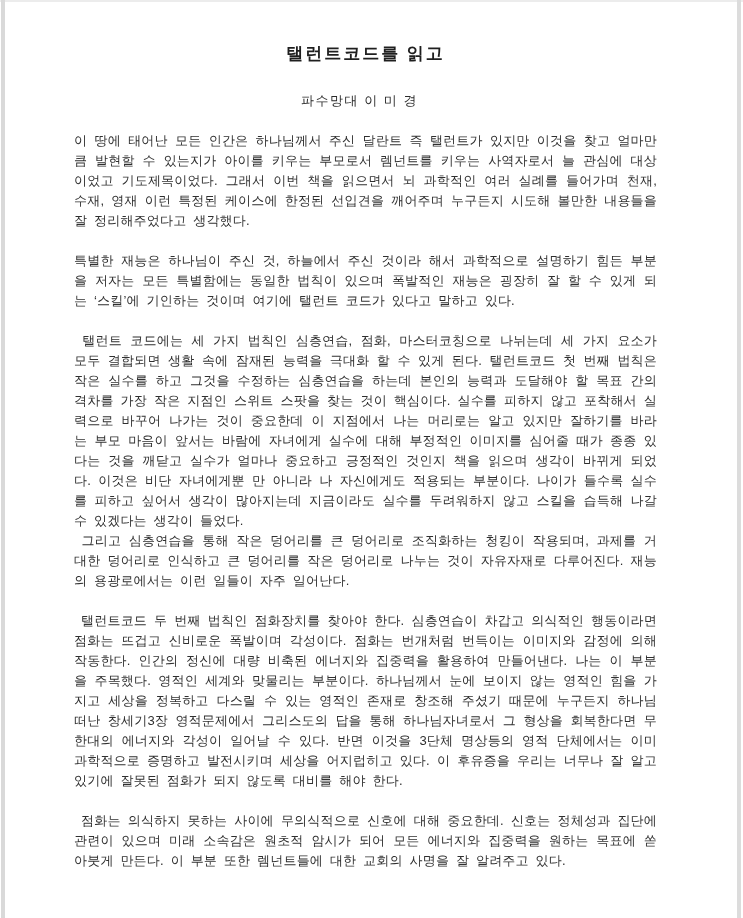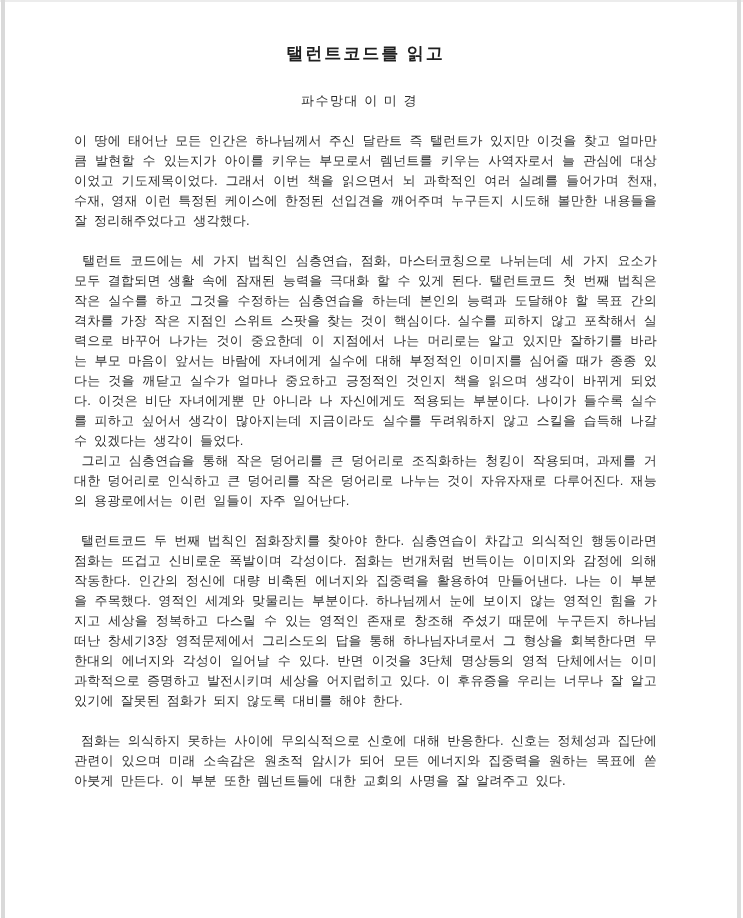--- a/index.html
+++ b/index.html
@@ -72,19 +72,20 @@
   <div class="edge-left"></div>
   <div class="edge-right"></div>
 
   <div class="content">
     <h1 class="doc-title">탤런트코드를 읽고</h1>
 
     <div class="byline">파수망대    이 미 경</div>
 
     <div class="doc-body">
       <p class="para">이 땅에 태어난 모든 인간은 하나님께서 주신 달란트 즉 탤런트가 있지만 이것을 찾고 얼마만큼 발현할 수 있는지가 아이를 키우는 부모로서 렘넌트를 키우는 사역자로서 늘 관심에 대상이었고 기도제목이었다. 그래서 이번 책을 읽으면서 뇌 과학적인 여러 실례를 들어가며 천재, 수재, 영재 이런 특정된 케이스에 한정된 선입견을 깨어주며 누구든지 시도해 볼만한 내용들을 잘 정리해주었다고 생각했다.</p>
+      <p class="para">특별한 재능은 하나님이 주신 것, 하늘에서 주신 것이라 해서 과학적으로 설명하기 힘든 부분을 저자는 모든 특별함에는 동일한 법칙이 있으며 폭발적인 재능은 굉장히 잘 할 수 있게 되는 ‘스킬’에 기인하는 것이며 여기에 탤런트 코드가 있다고 말하고 있다.</p>
       <p class="para"> 탤런트 코드에는 세 가지 법칙인 심층연습, 점화, 마스터코칭으로 나뉘는데 세 가지 요소가 모두 결합되면 생활 속에 잠재된 능력을 극대화 할 수 있게 된다. 탤런트코드 첫 번째 법칙은 작은 실수를 하고 그것을 수정하는 심층연습을 하는데 본인의 능력과 도달해야 할 목표 간의 격차를 가장 작은 지점인 스위트 스팟을 찾는 것이 핵심이다. 실수를 피하지 않고 포착해서 실력으로 바꾸어 나가는 것이 중요한데 이 지점에서 나는 머리로는 알고 있지만 잘하기를 바라는 부모 마음이 앞서는 바람에 자녀에게 실수에 대해 부정적인 이미지를 심어줄 때가 종종 있다는 것을 깨닫고 실수가 얼마나 중요하고 긍정적인 것인지 책을 읽으며 생각이 바뀌게 되었다. 이것은 비단 자녀에게뿐 만 아니라 나 자신에게도 적용되는 부분이다. 나이가 들수록 실수를 피하고 싶어서 생각이 많아지는데 지금이라도 실수를 두려워하지 않고 스킬을 습득해 나갈 수 있겠다는 생각이 들었다.
  그리고 심층연습을 통해 작은 덩어리를 큰 덩어리로 조직화하는 청킹이 작용되며, 과제를 거대한 덩어리로 인식하고 큰 덩어리를 작은 덩어리로 나누는 것이 자유자재로 다루어진다. 재능의 용광로에서는 이런 일들이 자주 일어난다.</p>
       <p class="para"> 탤런트코드 두 번째 법칙인 점화장치를 찾아야 한다. 심층연습이 차갑고 의식적인 행동이라면 점화는 뜨겁고 신비로운 폭발이며 각성이다. 점화는 번개처럼 번득이는 이미지와 감정에 의해 작동한다. 인간의 정신에 대량 비축된 에너지와 집중력을 활용하여 만들어낸다. 나는 이 부분을 주목했다. 영적인 세계와 맞물리는 부분이다. 하나님께서 눈에 보이지 않는 영적인 힘을 가지고 세상을 정복하고 다스릴 수 있는 영적인 존재로 창조해 주셨기 때문에 누구든지 하나님 떠난 창세기3장 영적문제에서 그리스도의 답을 통해 하나님자녀로서 그 형상을 회복한다면 무한대의 에너지와 각성이 일어날 수 있다. 반면 이것을 3단체 명상등의 영적 단체에서는 이미 과학적으로 증명하고 발전시키며 세상을 어지럽히고 있다. 이 후유증을 우리는 너무나 잘 알고 있기에 잘못된 점화가 되지 않도록 대비를 해야 한다.</p>
-      <p class="para"> 점화는 의식하지 못하는 사이에 무의식적으로 신호에 대해 반응한다. 신호는 정체성과 집단에 관련이 있으며 미래 소속감은 원초적 암시가 되어 모든 에너지와 집중력을 원하는 목표에 쏟아붓게 만든다. 이 부분 또한 렘넌트들에 대한 교회의 사명을 잘 알려주고 있다.</p>
+      <p class="para"> 점화는 의식하지 못하는 사이에 무의식적으로 신호에 대해 중요한데. 신호는 정체성과 집단에 관련이 있으며 미래 소속감은 원초적 암시가 되어 모든 에너지와 집중력을 원하는 목표에 쏟아붓게 만든다. 이 부분 또한 렘넌트들에 대한 교회의 사명을 잘 알려주고 있다.</p>
     </div>
   </div>
 </div>
 
 </body></html>

